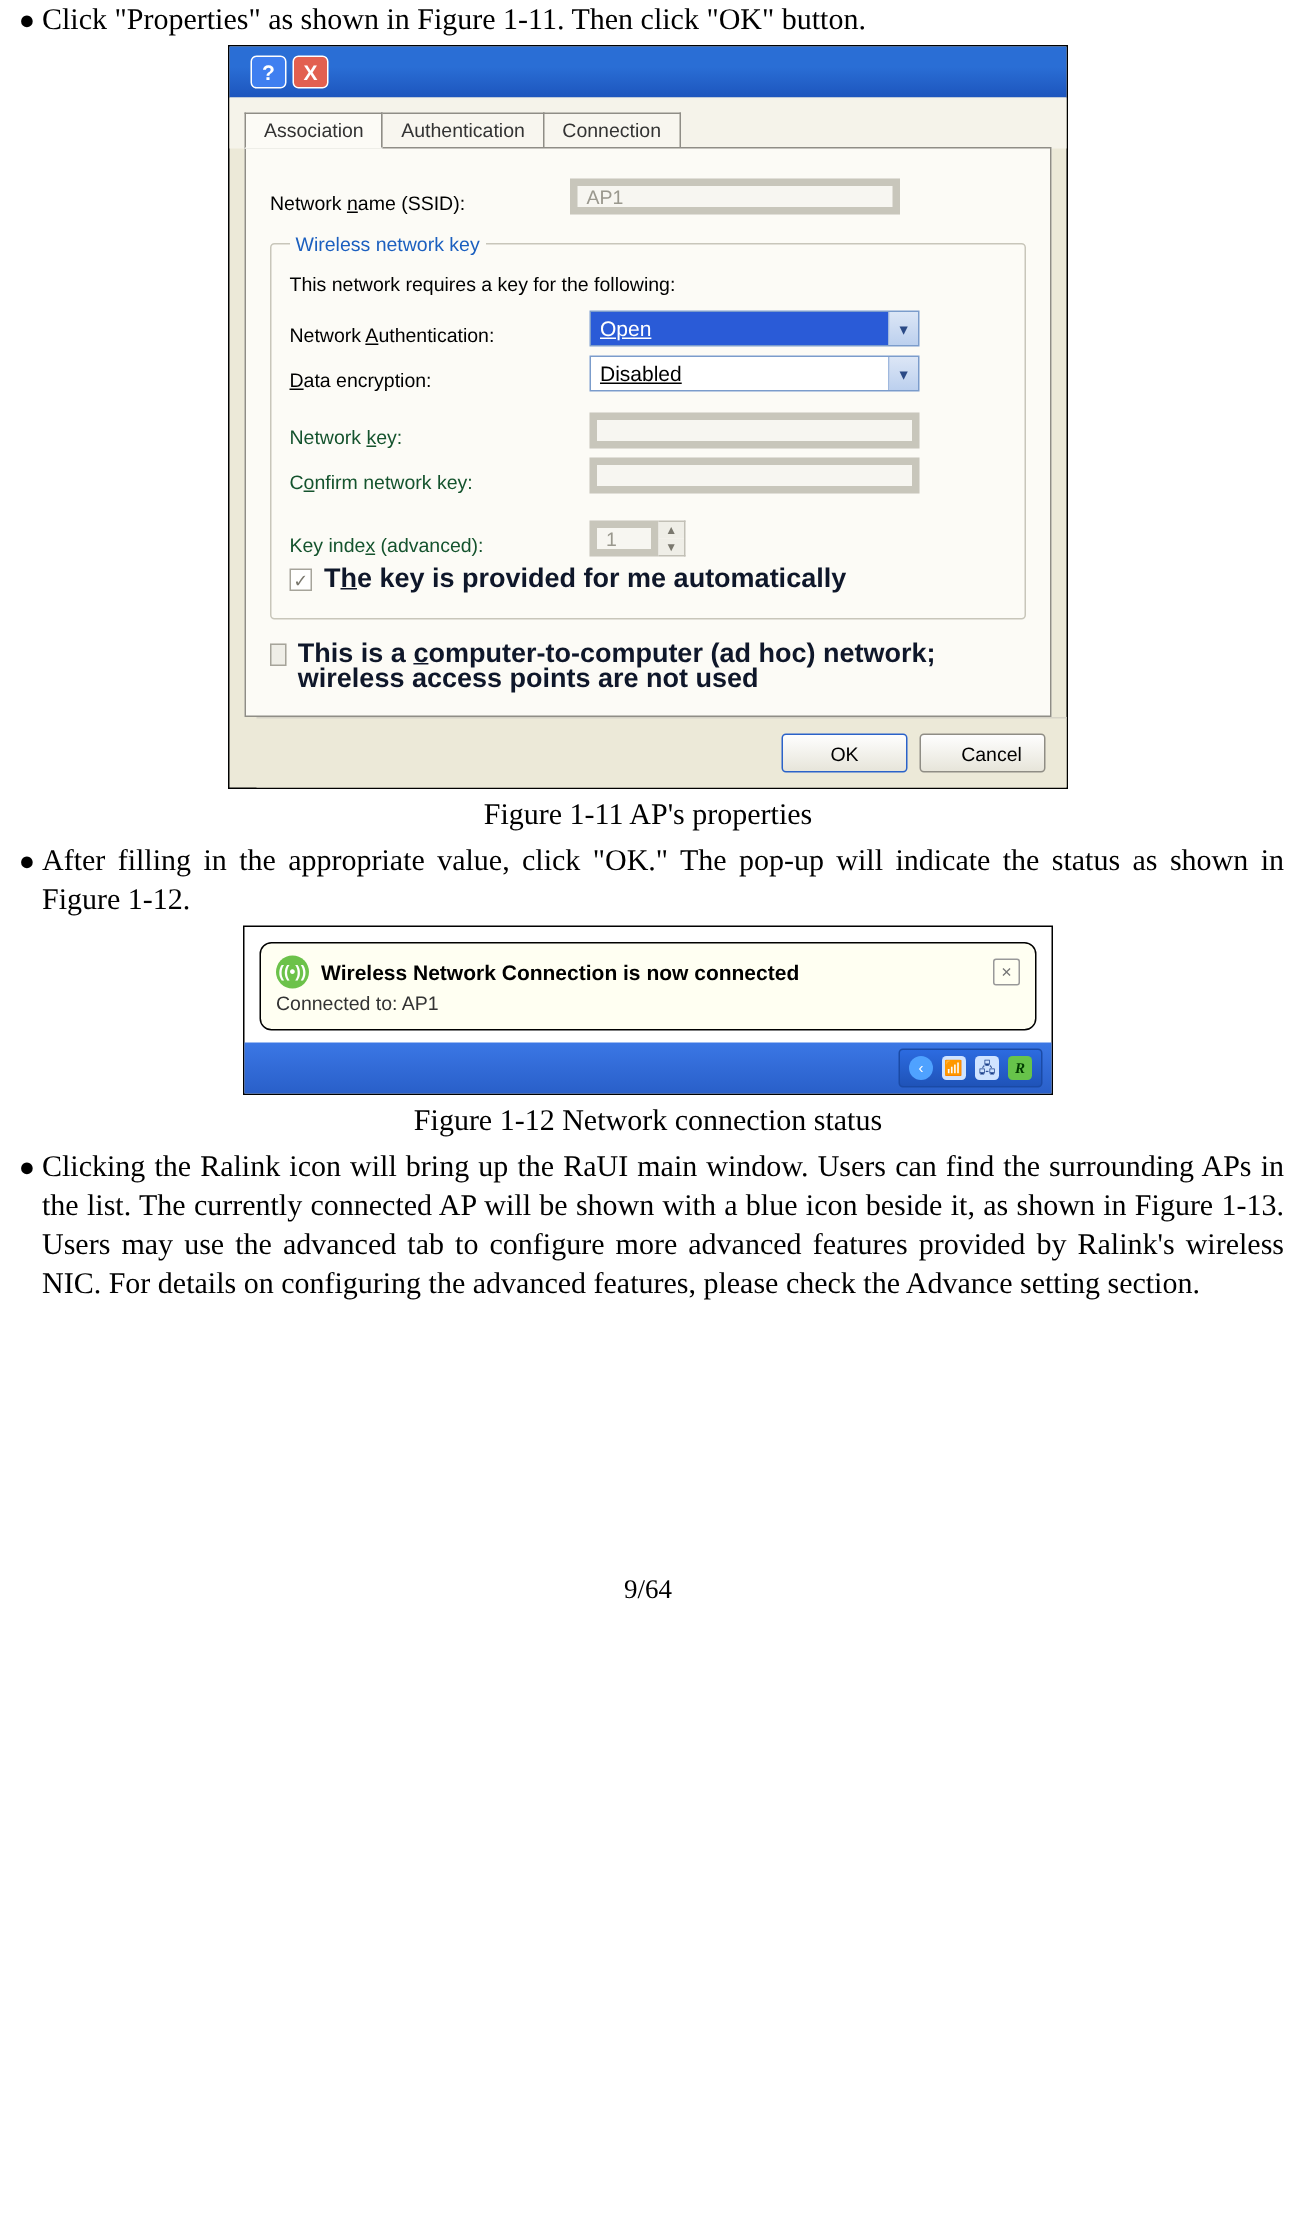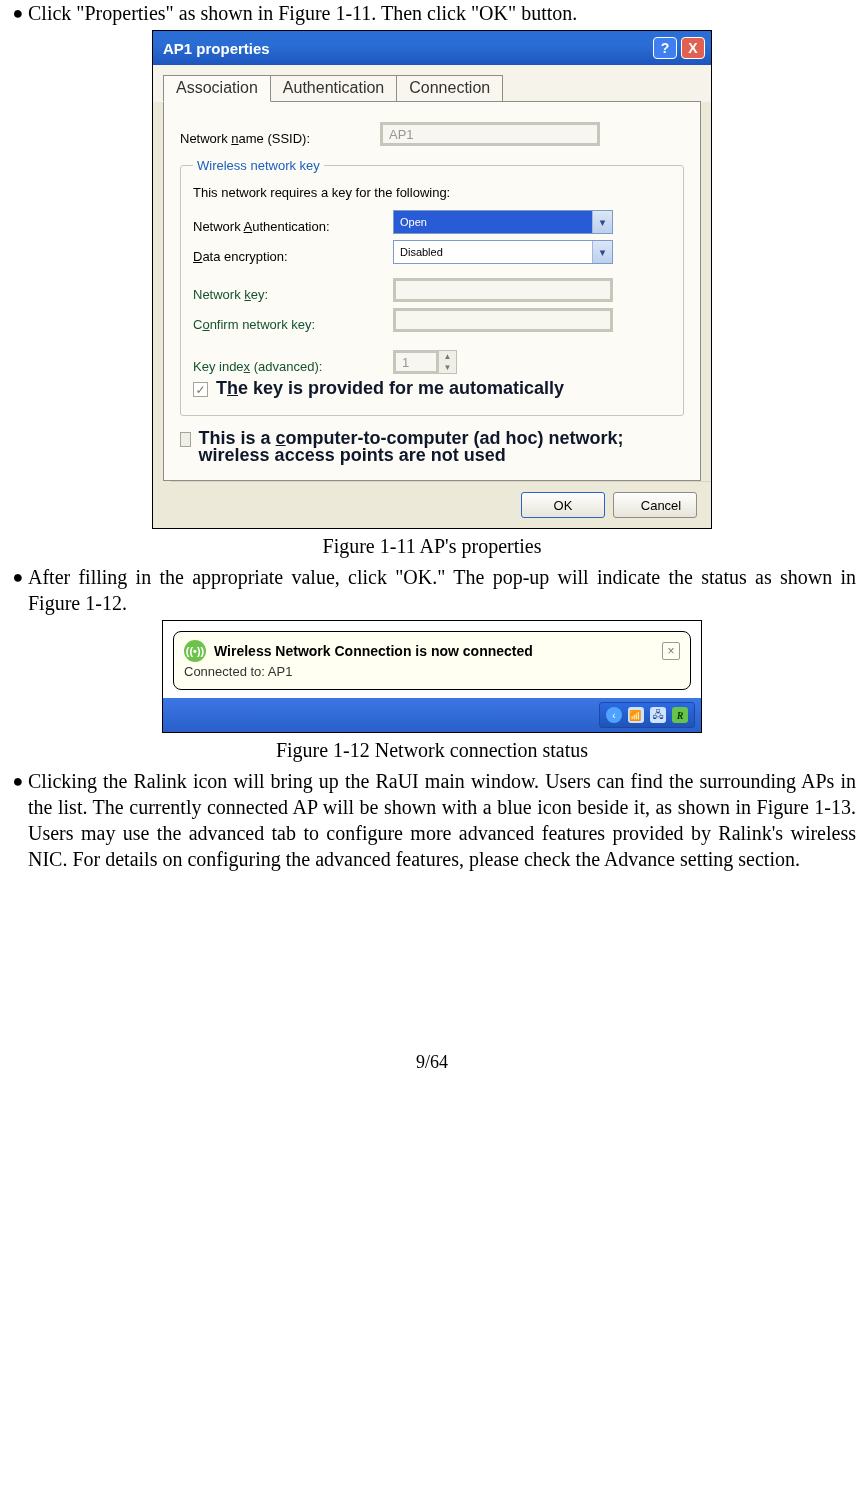--- a/index.html
+++ b/index.html
@@ -31,46 +31,46 @@
   .tbtn {
     width:24px; height:22px; border:1px solid #fff; border-radius:4px; margin-left:4px;
     display:flex; align-items:center; justify-content:center; font-weight:bold; font-size:14px;
   }
   .tbtn.help { background:#3f7ff0; color:#fff; }
   .tbtn.close { background:#e26050; color:#fff; }
   .tabstrip { background:#f5f3ea; padding:10px 10px 0 10px; }
   .tabs { display:flex; gap:0; }
   .tab {
     border:1px solid #8f8d86; border-bottom:none; background:#f8f6ef;
-    padding:3px 12px 4px 12px; font-size:16px; color:#333; position:relative;
+    padding:3px 12px 4px 12px; font-size:13px; color:#333; position:relative;
   }
   .tab.active { background:#fcfbf6; border-bottom:1px solid #fcfbf6; z-index:2; }
   .tab + .tab { margin-left:-1px; }
   .tabpanel {
     border:1px solid #8f8d86; background:#fcfbf6; margin:0 10px; padding:14px 16px 10px 16px;
     margin-top:-1px; position:relative; z-index:1;
   }
   .row { display:flex; align-items:flex-end; margin:6px 0; }
   .lbl { width:200px; color:#000; }
   .lbl.disabled { color:#14532d; }
   .inp {
-    height:24px; border:3px solid #22c55e; background:#fff; flex:0 0 220px; padding:0 6px;
+    height:24px; border:5px solid #22c55e; background:#fff; flex:0 0 220px; padding:0 6px;
     display:flex; align-items:center; font-size:13px; color:#333;
   }
   .inp.disabled { background:#f7f6f1; color:#9a988e; border-color:#c8c6bb; }
   .inp.small { flex:0 0 46px; }
   fieldset.group {
     border:1px solid #c8c6ba; border-radius:3px; margin:12px 0 0 0; padding:10px 12px 12px 12px;
   }
   fieldset.group > legend { color:#1b5fbf; font-size:13px; padding:0 4px; }
   .select {
     height:24px; border:1px solid #7b9ccb; background:#fff; flex:0 0 220px;
     display:flex; align-items:stretch;
   }
-  .select .sval { flex:1 1 auto; display:flex; align-items:center; padding:0 6px; font-size:11px; }
+  .select .sval { flex:1 1 auto; display:flex; align-items:center; padding:0 6px; font-size:14px;text-decoration:underline; }
   .select.selblue .sval { background:#2a5bd7; color:#fff; }
   .select .sarr {
     width:20px; background:linear-gradient(#dce6f6,#bcd0ee); border-left:1px solid #9fb8de;
     display:flex; align-items:center; justify-content:center; color:#2b4a86; font-size:11px;
   }
   .spin {
     width:18px; display:flex; flex-direction:column; border:1px solid #c2c0b6; border-left:none;
   }
   .spin div { flex:1; display:flex; align-items:center; justify-content:center; font-size:8px; color:#7a786e; background:#efeee7;}
   .chkrow { display:flex; align-items:flex-start; gap:8px; margin:6px 0; }
@@ -131,21 +131,20 @@
 <body>
 
 <div class="bullet-row">
   <div class="bullet">●</div>
   <div class="btxt">Click "Properties" as shown in Figure 1-11. Then click "OK" button.</div>
 </div>
 
 <div class="dlg-wrap">
   <div class="dlg">
     <div class="titlebar">
-      <span class="ttxt">AP1 properties</span>
       <div class="tbtn help">?</div>
       <div class="tbtn close">X</div>
     </div>
     <div class="tabstrip">
       <div class="tabs">
         <div class="tab active">Association</div>
         <div class="tab">Authentication</div>
         <div class="tab">Connection</div>
       </div>
     </div>

